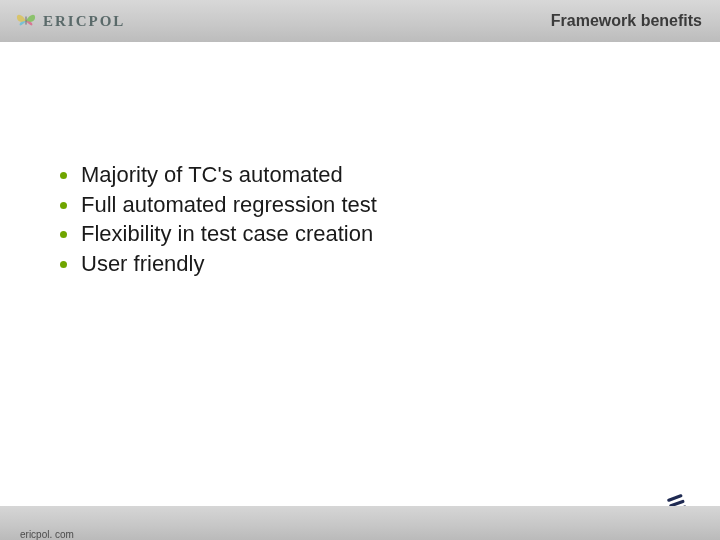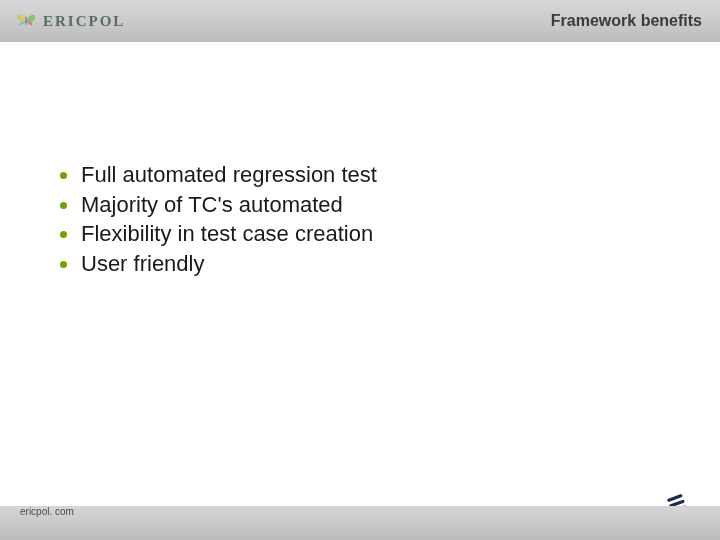--- a/index.html
+++ b/index.html
@@ -71,21 +71,21 @@
     flex-shrink: 0;
   }
   .footer {
     position: absolute;
     left: 0;
     bottom: 0;
     width: 720px;
     height: 34px;
     background: linear-gradient(to bottom, #d6d6d6 0%, #c6c6c6 60%, #bababa 100%);
     display: flex;
-    align-items: flex-start;
+    align-items: flex-end;
     padding-left: 20px;
   }
   .footer-text {
     font-size: 10px;
     color: #4c4c4c;
     font-family: Arial, sans-serif;
   }
   .ericsson-logo {
     position: absolute;
     right: 20px;
@@ -121,25 +121,25 @@
     </svg>
     <span>ERICPOL</span>
   </div>
   <div class="title">Framework benefits</div>
 </div>
 
 <div class="content">
   <ul class="bullets">
     <li>
       <span class="dot"></span>
-      <span>Full automated regression test</span>
+      <span>Majority of TC's automated</span>
     </li>
     <li>
       <span class="dot"></span>
-      <span>Majority of TC's automated</span>
+      <span>Full automated regression test</span>
     </li>
     <li>
       <span class="dot"></span>
       <span>Flexibility in test case creation</span>
     </li>
     <li>
       <span class="dot"></span>
       <span>User friendly</span>
     </li>
   </ul>

